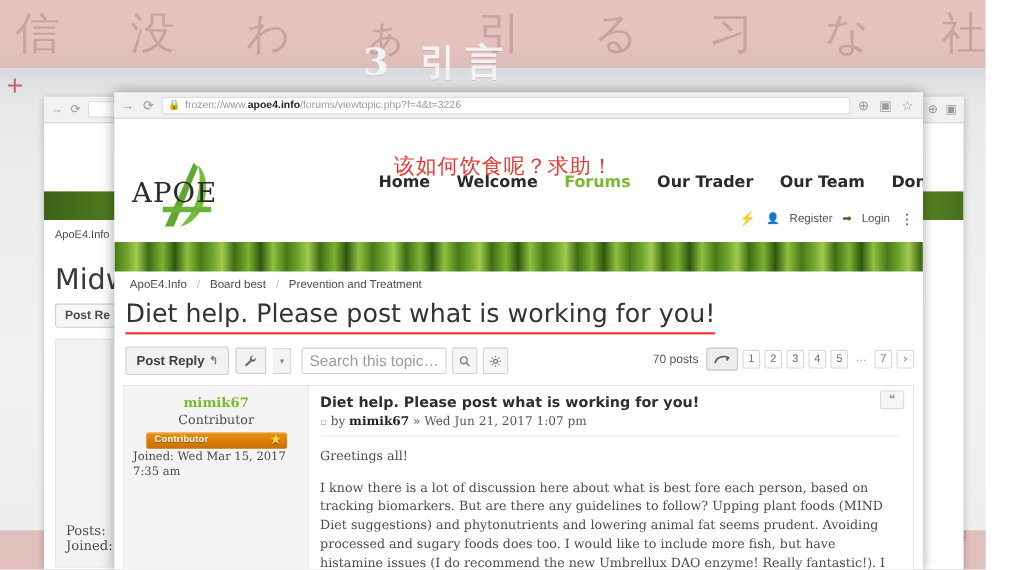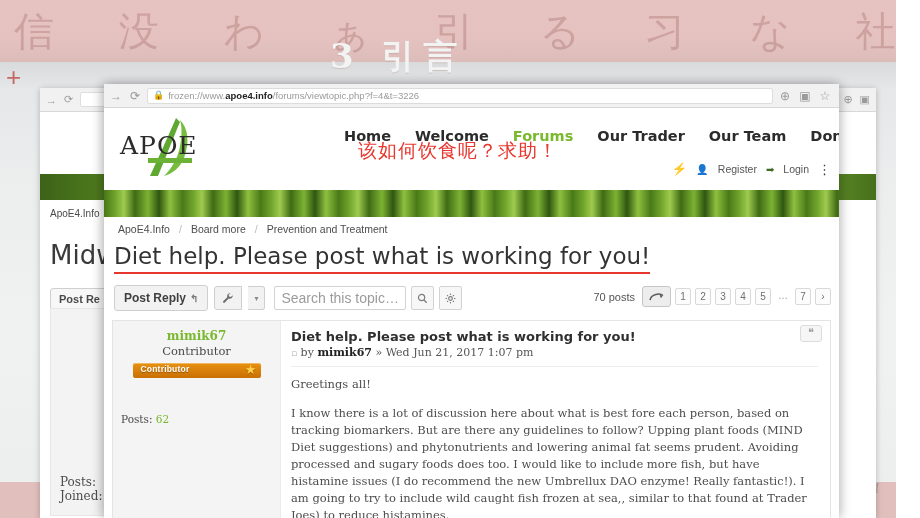--- a/index.html
+++ b/index.html
@@ -150,21 +150,21 @@
   .lock { color: #0b8043; font-size: 9px; line-height: 1; }
   .url {
     font-size: 9.5px; color: #9a9a9a; white-space: nowrap;
     font-family: "Liberation Sans", sans-serif;
   }
   .url b { color: #222; font-weight: 700; }
   .chr-right { display: flex; align-items: center; gap: 6px; padding-right: 2px; }
 
   
   .site-head {
-    position: relative; height: 82px; background: #ffffff;
+    position: relative; height: 82px; background: #ffffff; margin-top: 30px;
   }
   .logo {
     position: absolute; left: 10px; top: 6px; width: 110px; height: 68px;
   }
   .mainnav {
     position: absolute; left: 240px; top: 20px;
     display: flex; gap: 24px; align-items: baseline;
   }
   .mainnav a {
     font-family: "DejaVu Sans", sans-serif;
@@ -360,21 +360,21 @@
     <div class="back-green-tab"></div>
 
     <div class="back-content">
       <div class="back-navword" style="left:728px; top:22px;">onate</div>
       <div class="back-smalltext" style="left:722px; top:60px;">Login</div>
       <div class="back-smalltext" style="left:762px; top:56px; font-size:13px; line-height:8px;">⋮</div>
       <div class="back-banner"></div>
 
       <div class="back-smalltext" style="left:10px; top:96px;">ApoE4.Info</div>
       <div class="back-bigtitle" style="left:10px; top:128px;">Midw</div>
-      <div class="back-btn" style="left:10px; top:176px;">Post Re</div>
+      <div class="back-btn" style="left:10px; top:164px;">Post Re</div>
 
       <div class="back-redzh" style="left:700px; top:130px;">面、</div>
       <div class="back-pgbtn" style="left:694px; top:176px; border:none; background:none;">…</div>
       <div class="back-pgbtn" style="left:712px; top:174px;">7</div>
       <div class="back-pgbtn" style="left:734px; top:174px;">›</div>
 
       <div class="back-quote" style="left:722px; top:212px;">❝</div>
 
       <div class="back-postcol" style="left:10px; top:196px; width:160px; height:208px;"></div>
       <div class="back-para" style="left:20px; top:362px;">Posts:</div>
@@ -430,21 +430,21 @@
         <span class="ub-txt">Login</span>
         <span class="kebab">⋮</span>
       </div>
     </div>
 
     <div class="banner-strip"></div>
 
     <div class="crumbs">
       <a href="#">ApoE4.Info</a>
       <span class="sep">/</span>
-      <a href="#">Board more</a>
+      <a href="#">Board best</a>
       <span class="sep">/</span>
       <a href="#">Prevention and Treatment</a>
     </div>
 
     <div class="topic-wrap">
       <span class="topic-title">Diet help. Please post what is working for you!</span>
     </div>
 
     <div class="topic-bar">
       <div class="btn-reply">
@@ -502,23 +502,23 @@
     </div>
 
     <div class="post">
       <div class="post-left">
         <div class="author">mimik67</div>
         <div class="rank-text">Contributor</div>
         <div class="rank-badge">
           <span class="rb-label">Contributor</span>
           <span class="rb-star">★</span>
         </div>
-        <div class="stat first">
-          <span>Posts:</span>
-          <span class="val">62</span>
+        <div class="stat">
+          <span>Joined:</span>
+          <span>Wed Mar 15, 2017 7:35 am</span>
         </div>
       </div>
 
       <div class="post-right">
         <div class="quote-btn">❝</div>
         <div class="post-subject">Diet help. Please post what is working for you!</div>
         <div class="post-meta">
           <span class="pm-ico">▫</span>
           <span>by</span>
           <b>mimik67</b>

